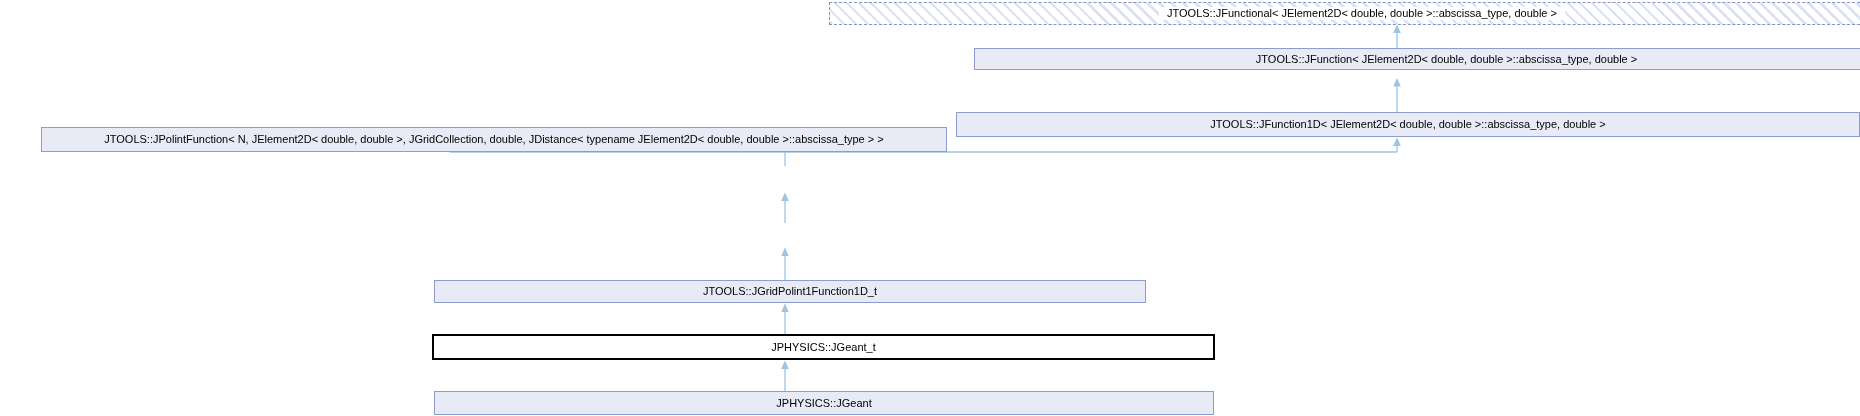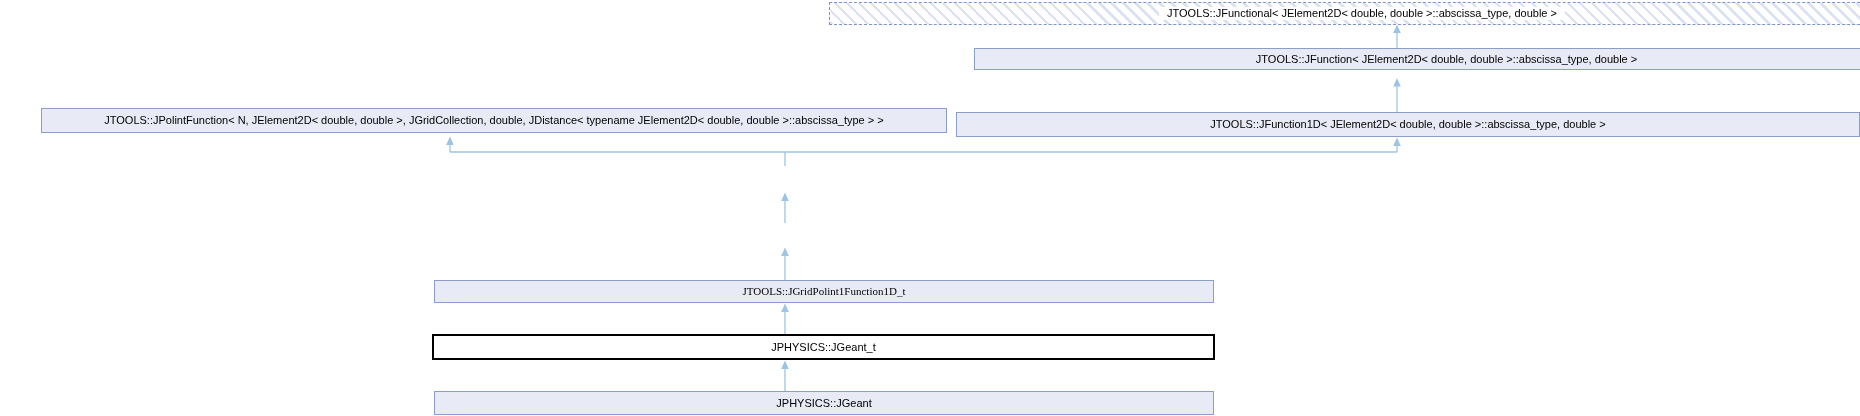--- a/index.html
+++ b/index.html
@@ -29,25 +29,25 @@
     border:1.5px dashed #8095c5;
   }
   .node.dashed span{background:#ffffff;padding:1px 8px;}
   .node.current{
     background:#ffffff;
     border:2px solid #000000;
   }
   
   .n-jfunctional        {left:790px; top:2px;   width:1066px; height:23px;}
   .n-jfunction          {left:935px; top:48px;  width:913px;  height:22px;padding-left:32px;}
-  .n-jpolintfunction    {left:2px;   top:108px; width:906px;  height:25px;}
+  .n-jpolintfunction    {left:2px;   top:127px; width:906px;  height:25px;}
   .n-jfunction1d        {left:917px; top:112px; width:904px;  height:25px;}
   .n-jpolintfunction1d  {left:395px; top:166px; width:780px;  height:26px;}
   .n-jgridpolintf1dt    {left:395px; top:223px; width:780px;  height:24px;}
-  .n-jgridpolint1f1dt   {left:395px; top:280px; width:780px;  height:23px;font-family:Liberation Serif, serif;}
+  .n-jgridpolint1f1dt   {left:395px; top:280px; width:712px;  height:23px;}
   .n-jgeant_t           {left:393px; top:334px; width:783px;  height:26px;}
   .n-jgeant             {left:395px; top:391px; width:780px;  height:24px;}
 </style>
 </head>
 <body>
 
 <div id="canvas">
 
   <svg id="edges" viewBox="0 0 1860 416" xmlns="http://www.w3.org/2000/svg">
     <g stroke="#9cc4e4" stroke-width="1.3" fill="none">

